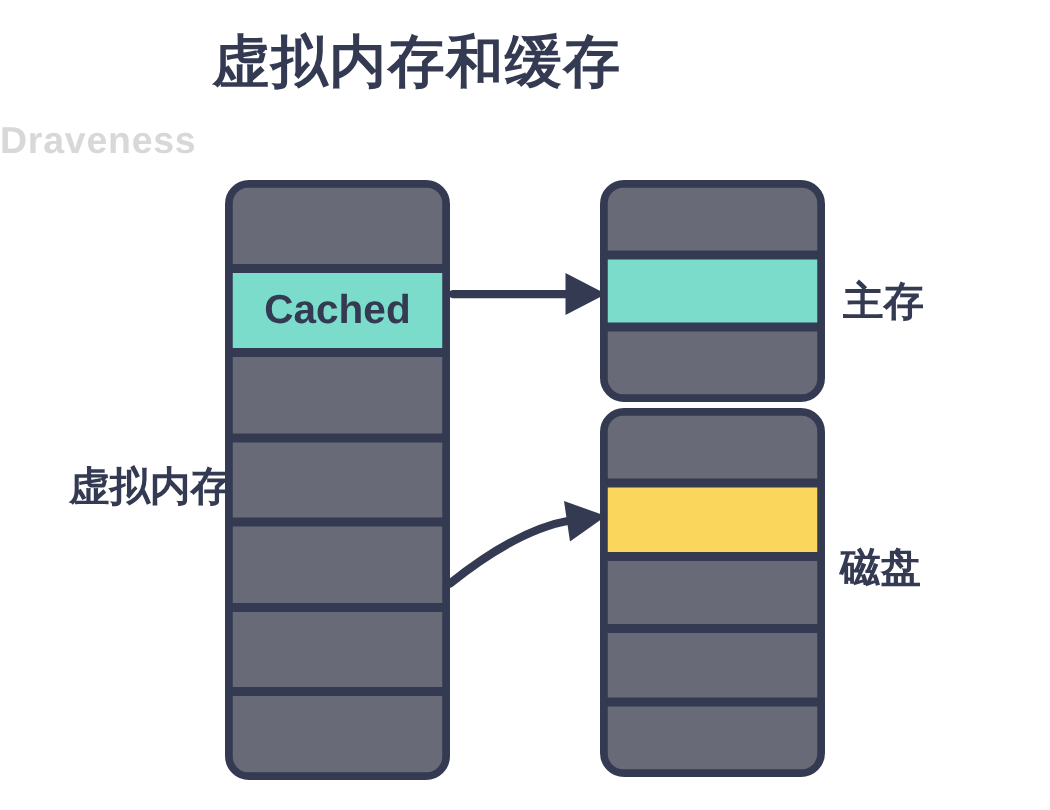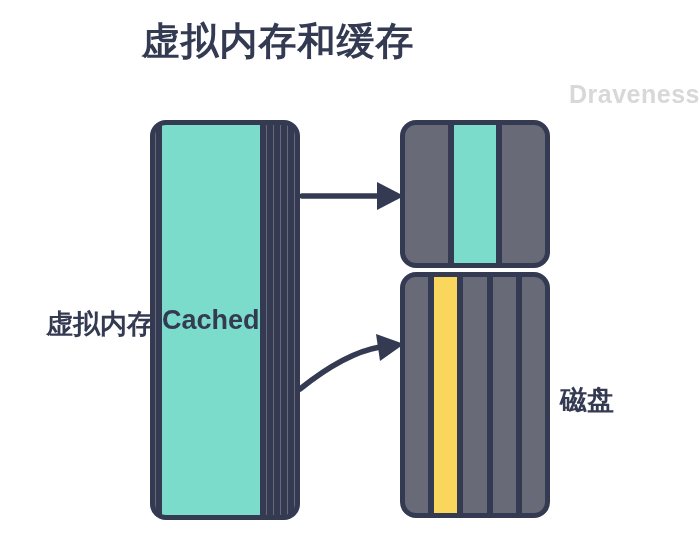--- a/index.html
+++ b/index.html
@@ -21,33 +21,33 @@
   }
   .page-title{
     position:absolute; top:16px; left:0; width:556px;
     text-align:center;
     font-size:38px; font-weight:800;
     color:var(--navy);
     letter-spacing:1px;
   }
   .watermark{
     position:absolute; top:80px; left:0; width:700px;
-    text-align:right;
+    text-align:left;
     font-size:25px; font-weight:700;
     color:var(--wm);
     letter-spacing:0.5px;
   }
   .mem-col{
     position:absolute;
     border:5px solid var(--navy);
     background:var(--navy);
     border-radius:16px;
     overflow:hidden;
     display:flex;
-    flex-direction:row;
+    flex-direction:column;
     gap:6px;
   }
   .col-virtual{ left:150px; top:120px; width:150px; height:400px; }
   .col-main   { left:400px; top:120px; width:150px; height:148px; }
   .col-disk   { left:400px; top:272px; width:150px; height:246px; }
   .mem-cell{
     flex:1;
     background:var(--gray);
     display:flex; align-items:center; justify-content:center;
     font-size:27px; font-weight:800;
@@ -56,21 +56,21 @@
   .mem-cell.cached{ background:var(--teal); }
   .mem-cell.uncached{ background:var(--yellow); }
   .side-label{
     position:absolute;
     font-size:27px; font-weight:800;
     color:var(--navy);
     white-space:nowrap;
   }
   .label-virtual{ left:12px; top:306px; width:142px; text-align:right; }
   .label-main   { left:562px; top:183px; }
-  .label-disk   { left:560px; top:382px; }
+  .label-disk   { left:560px; top:360px; }
   .arrow-layer{
     position:absolute; left:0; top:0;
     width:700px; height:540px;
     pointer-events:none;
   }
   .arrow-line{
     stroke:var(--navy);
     stroke-width:5.5;
     fill:none;
     stroke-linecap:round;
@@ -105,20 +105,21 @@
   <div class="mem-col col-disk">
       <div class="mem-cell"></div>
       <div class="mem-cell uncached"></div>
       <div class="mem-cell"></div>
       <div class="mem-cell"></div>
       <div class="mem-cell"></div>
     </div>
 
   <div class="side-label label-virtual">虚拟内存</div>
 
+  <div class="side-label label-main">主存</div>
 
   <div class="side-label label-disk">磁盘</div>
 
   <svg class="arrow-layer" viewBox="0 0 700 540">
     <g>
       <line class="arrow-line" x1="302" y1="196" x2="380" y2="196"></line>
       <polygon class="arrow-head" points="377,182 377,210 404,196"></polygon>
     </g>
     <g>
       <path class="arrow-line" d="M 300 389 Q 345 353 380 347"></path>

